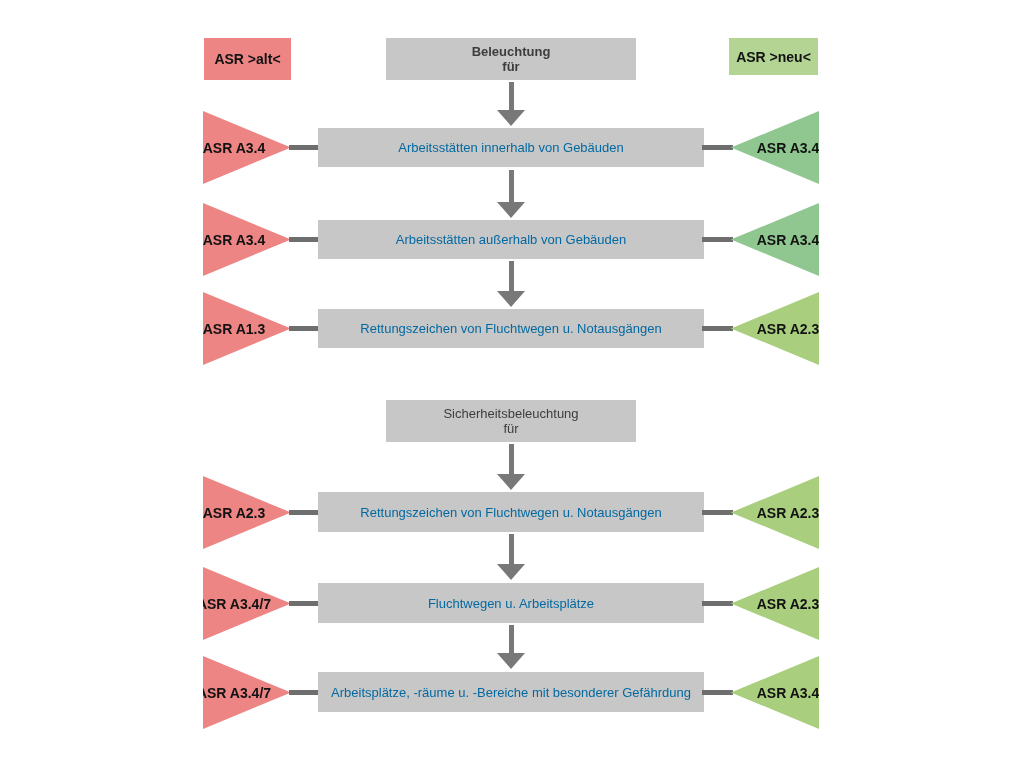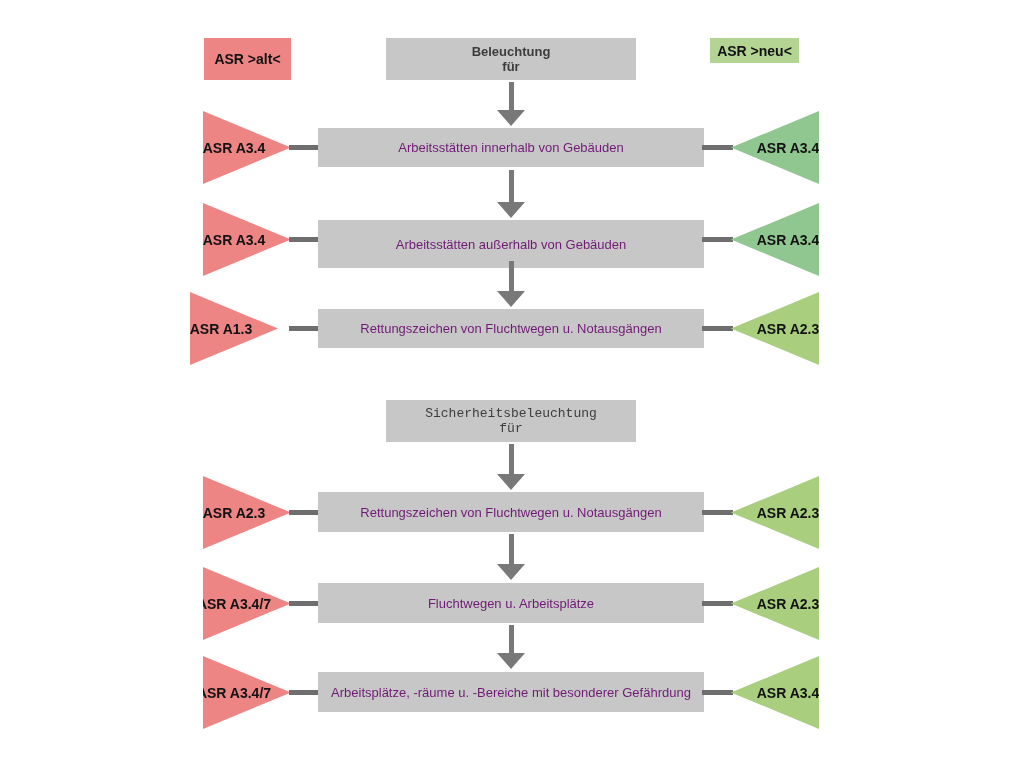--- a/index.html
+++ b/index.html
@@ -9,21 +9,21 @@
     height: 768px;
     background: #ffffff;
     font-family: "Liberation Sans", sans-serif;
     overflow: hidden;
   }
 
   
   .flow-box {
     position: absolute;
     background: var(--gray_box);
-    color: #701a75;
+    color: #0369a1;
     font-size: 13px;
     line-height: 15px;
     display: flex;
     align-items: center;
     justify-content: center;
     text-align: center;
     white-space: pre-line;
   }
 
   
@@ -88,56 +88,56 @@
 
   <div class="legend-box legend-old" style="left:204px; top:38px; width:87px; height:42px;">ASR &gt;alt&lt;</div>
 
   <div class="flow-box" style="left:386px; top:38px; width:250px; height:42px;"></div>
 
   <div style="position:absolute; left:386px; top:38px; width:250px; height:42px; display:flex; flex-direction:column; align-items:center; justify-content:center; font-size:13px; line-height:15px; color:#3d3d3d; pointer-events:none;font-weight:bold;">
     <span>Beleuchtung</span>
     <span>für</span>
   </div>
 
-  <div class="legend-box legend-new" style="left:710px; top:38px; width:89px; height:25px;">ASR &gt;neu&lt;</div>
+  <div class="legend-box legend-new" style="left:729px; top:38px; width:89px; height:37px;">ASR &gt;neu&lt;</div>
 
   <div class="arrow" style="left:497px; top:82px; height:44px;">
     <div class="stem"></div>
     <div class="head"></div>
   </div>
 
   <div class="tag tag-left shade-red" style="left:203px; top:111px;">ASR A3.4</div>
   <div class="connector" style="left:289px; top:145px; width:31px;"></div>
   <div class="flow-box" style="left:318px; top:128px; width:386px; height:39px;">Arbeitsstätten innerhalb von Gebäuden</div>
   <div class="connector" style="left:702px; top:145px; width:31px;"></div>
   <div class="tag tag-right shade-medium" style="left:731px; top:111px;">ASR A3.4</div>
 
   <div class="arrow" style="left:497px; top:170px; height:48px;">
     <div class="stem"></div>
     <div class="head"></div>
   </div>
 
   <div class="tag tag-left shade-red" style="left:203px; top:203px;">ASR A3.4</div>
   <div class="connector" style="left:289px; top:237px; width:31px;"></div>
-  <div class="flow-box" style="left:318px; top:220px; width:386px; height:48px;">Arbeitsstätten außerhalb von Gebäuden</div>
+  <div class="flow-box" style="left:318px; top:220px; width:386px; height:39px;">Arbeitsstätten außerhalb von Gebäuden</div>
   <div class="connector" style="left:702px; top:237px; width:31px;"></div>
   <div class="tag tag-right shade-medium" style="left:731px; top:203px;">ASR A3.4</div>
 
   <div class="arrow" style="left:497px; top:261px; height:46px;">
     <div class="stem"></div>
     <div class="head"></div>
   </div>
 
-  <div class="tag tag-left shade-red" style="left:190px; top:292px;">ASR A1.3</div>
+  <div class="tag tag-left shade-red" style="left:203px; top:292px;">ASR A1.3</div>
   <div class="connector" style="left:289px; top:326px; width:31px;"></div>
   <div class="flow-box" style="left:318px; top:309px; width:386px; height:39px;">Rettungszeichen von Fluchtwegen u. Notausgängen</div>
   <div class="connector" style="left:702px; top:326px; width:31px;"></div>
   <div class="tag tag-right shade-light" style="left:731px; top:292px;">ASR A2.3</div>
 
-  <div style="position:absolute; left:386px; top:400px; width:250px; height:42px; background:var(--gray_box); display:flex; flex-direction:column; align-items:center; justify-content:center; font-size:13px; line-height:15px; color:#3d3d3d;font-family:Liberation Mono, monospace;">
+  <div style="position:absolute; left:386px; top:400px; width:250px; height:42px; background:var(--gray_box); display:flex; flex-direction:column; align-items:center; justify-content:center; font-size:13px; line-height:15px; color:#3d3d3d;">
     <span>Sicherheitsbeleuchtung</span>
     <span>für</span>
   </div>
 
   <div class="arrow" style="left:497px; top:444px; height:46px;">
     <div class="stem"></div>
     <div class="head"></div>
   </div>
 
   <div class="tag tag-left shade-red" style="left:203px; top:476px;">ASR A2.3</div>

